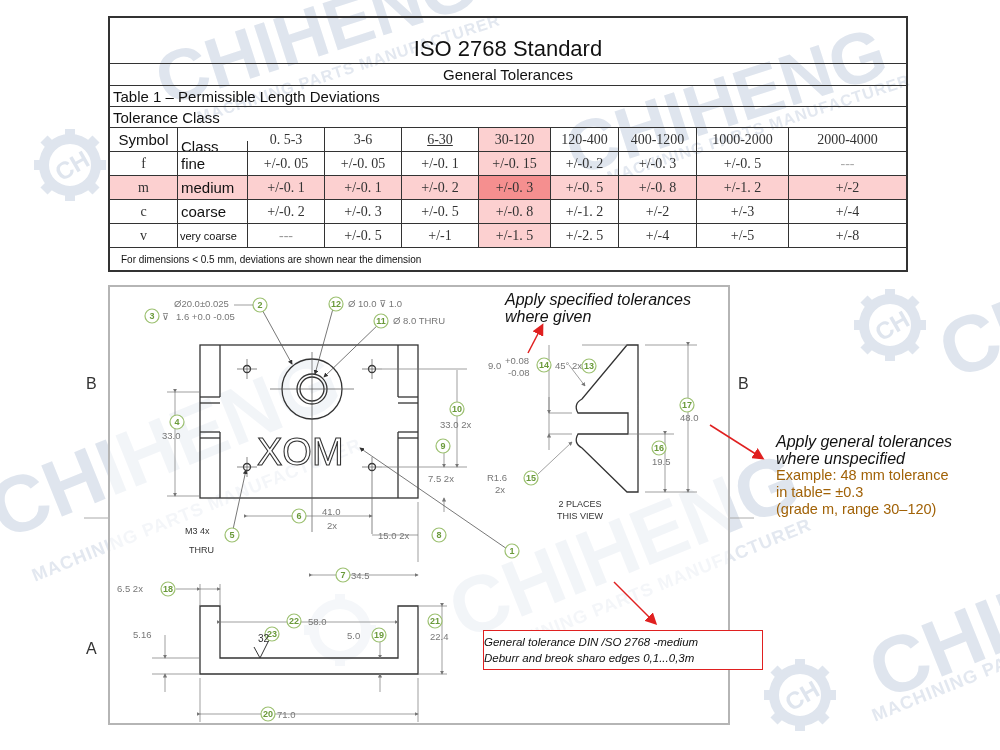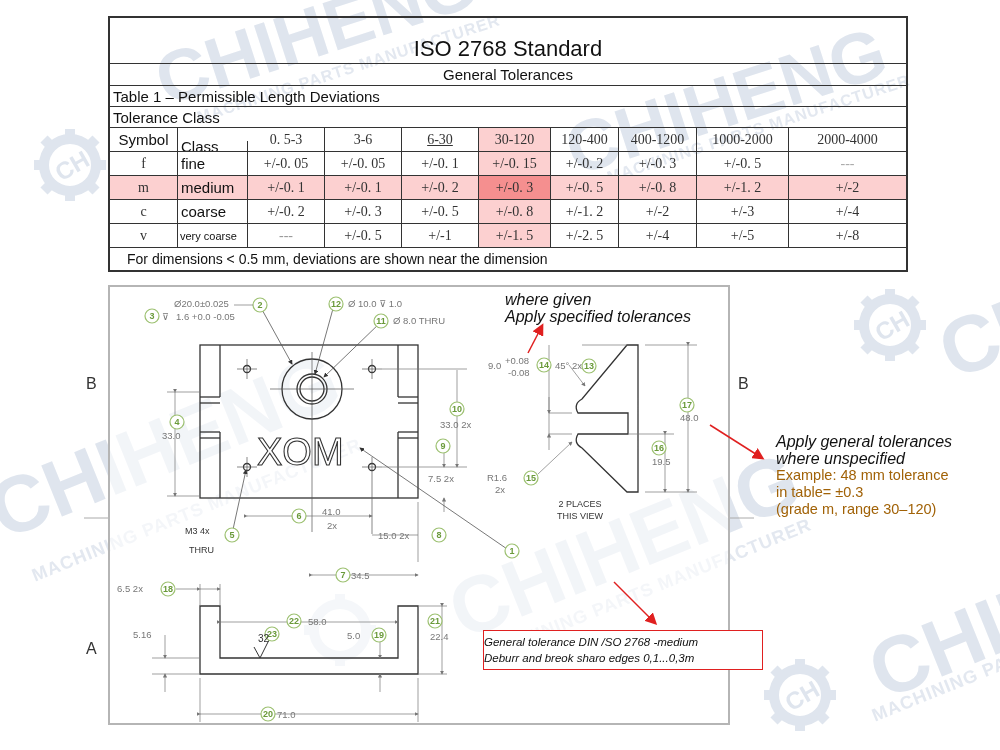--- a/index.html
+++ b/index.html
@@ -175,21 +175,21 @@
     <div class="cell serif" style="width:77px;color:#999;">---</div>
     <div class="cell serif" style="width:77px;">+/-0. 5</div>
     <div class="cell serif" style="width:77px;">+/-1</div>
     <div class="cell serif colhl" style="width:72px;">+/-1. 5</div>
     <div class="cell serif" style="width:68px;">+/-2. 5</div>
     <div class="cell serif" style="width:78px;">+/-4</div>
     <div class="cell serif" style="width:92px;">+/-5</div>
     <div class="cell serif" style="width:117px;">+/-8</div>
   </div>
   <div class="row" style="height:22px;">
-    <div class="cell" style="width:100%;justify-content:flex-start;padding-left:17px;font-size:14px;">For dimensions &lt; 0.5 mm, deviations are shown near the dimension</div>
+    <div class="cell" style="width:100%;justify-content:flex-start;padding-left:11px;font-size:10px;">For dimensions &lt; 0.5 mm, deviations are shown near the dimension</div>
   </div>
 </div>
 
 <div class="zone" style="left:86px;top:375px;">B</div>
 <div class="zone" style="left:738px;top:375px;">B</div>
 <div class="zone" style="left:86px;top:640px;">A</div>
 <div class="zone" style="left:738px;top:640px;">A</div>
 
 <svg style="position:absolute;left:0;top:0;z-index:1;" width="1000" height="750">
   <line x1="84" y1="518" x2="108" y2="518" stroke="#aaa" stroke-width="1"></line>
@@ -395,22 +395,22 @@
     <text class="dim" x="275" y="716">71.0</text>
   </svg>
 </div>
 
 <div class="note-box">
   <div>General tolerance DIN /SO 2768 -medium</div>
   <div>Deburr and breok sharo edges 0,1...0,3m</div>
 </div>
 
 <div class="callout" style="left:505px;top:291px;">
+  <div class="callout-title">Apply specified tolerances</div>
   <div class="callout-title">where given</div>
-  <div class="callout-title">Apply specified tolerances</div>
 </div>
 
 <div class="callout" style="left:776px;top:433px;">
   <div class="callout-title">Apply general tolerances</div>
   <div class="callout-title">where unspecified</div>
   <div class="callout-body">Example: 48 mm tolerance</div>
   <div class="callout-body">in table=  ±0.3</div>
   <div class="callout-body">(grade m, range 30–120)</div>
 </div>
 

